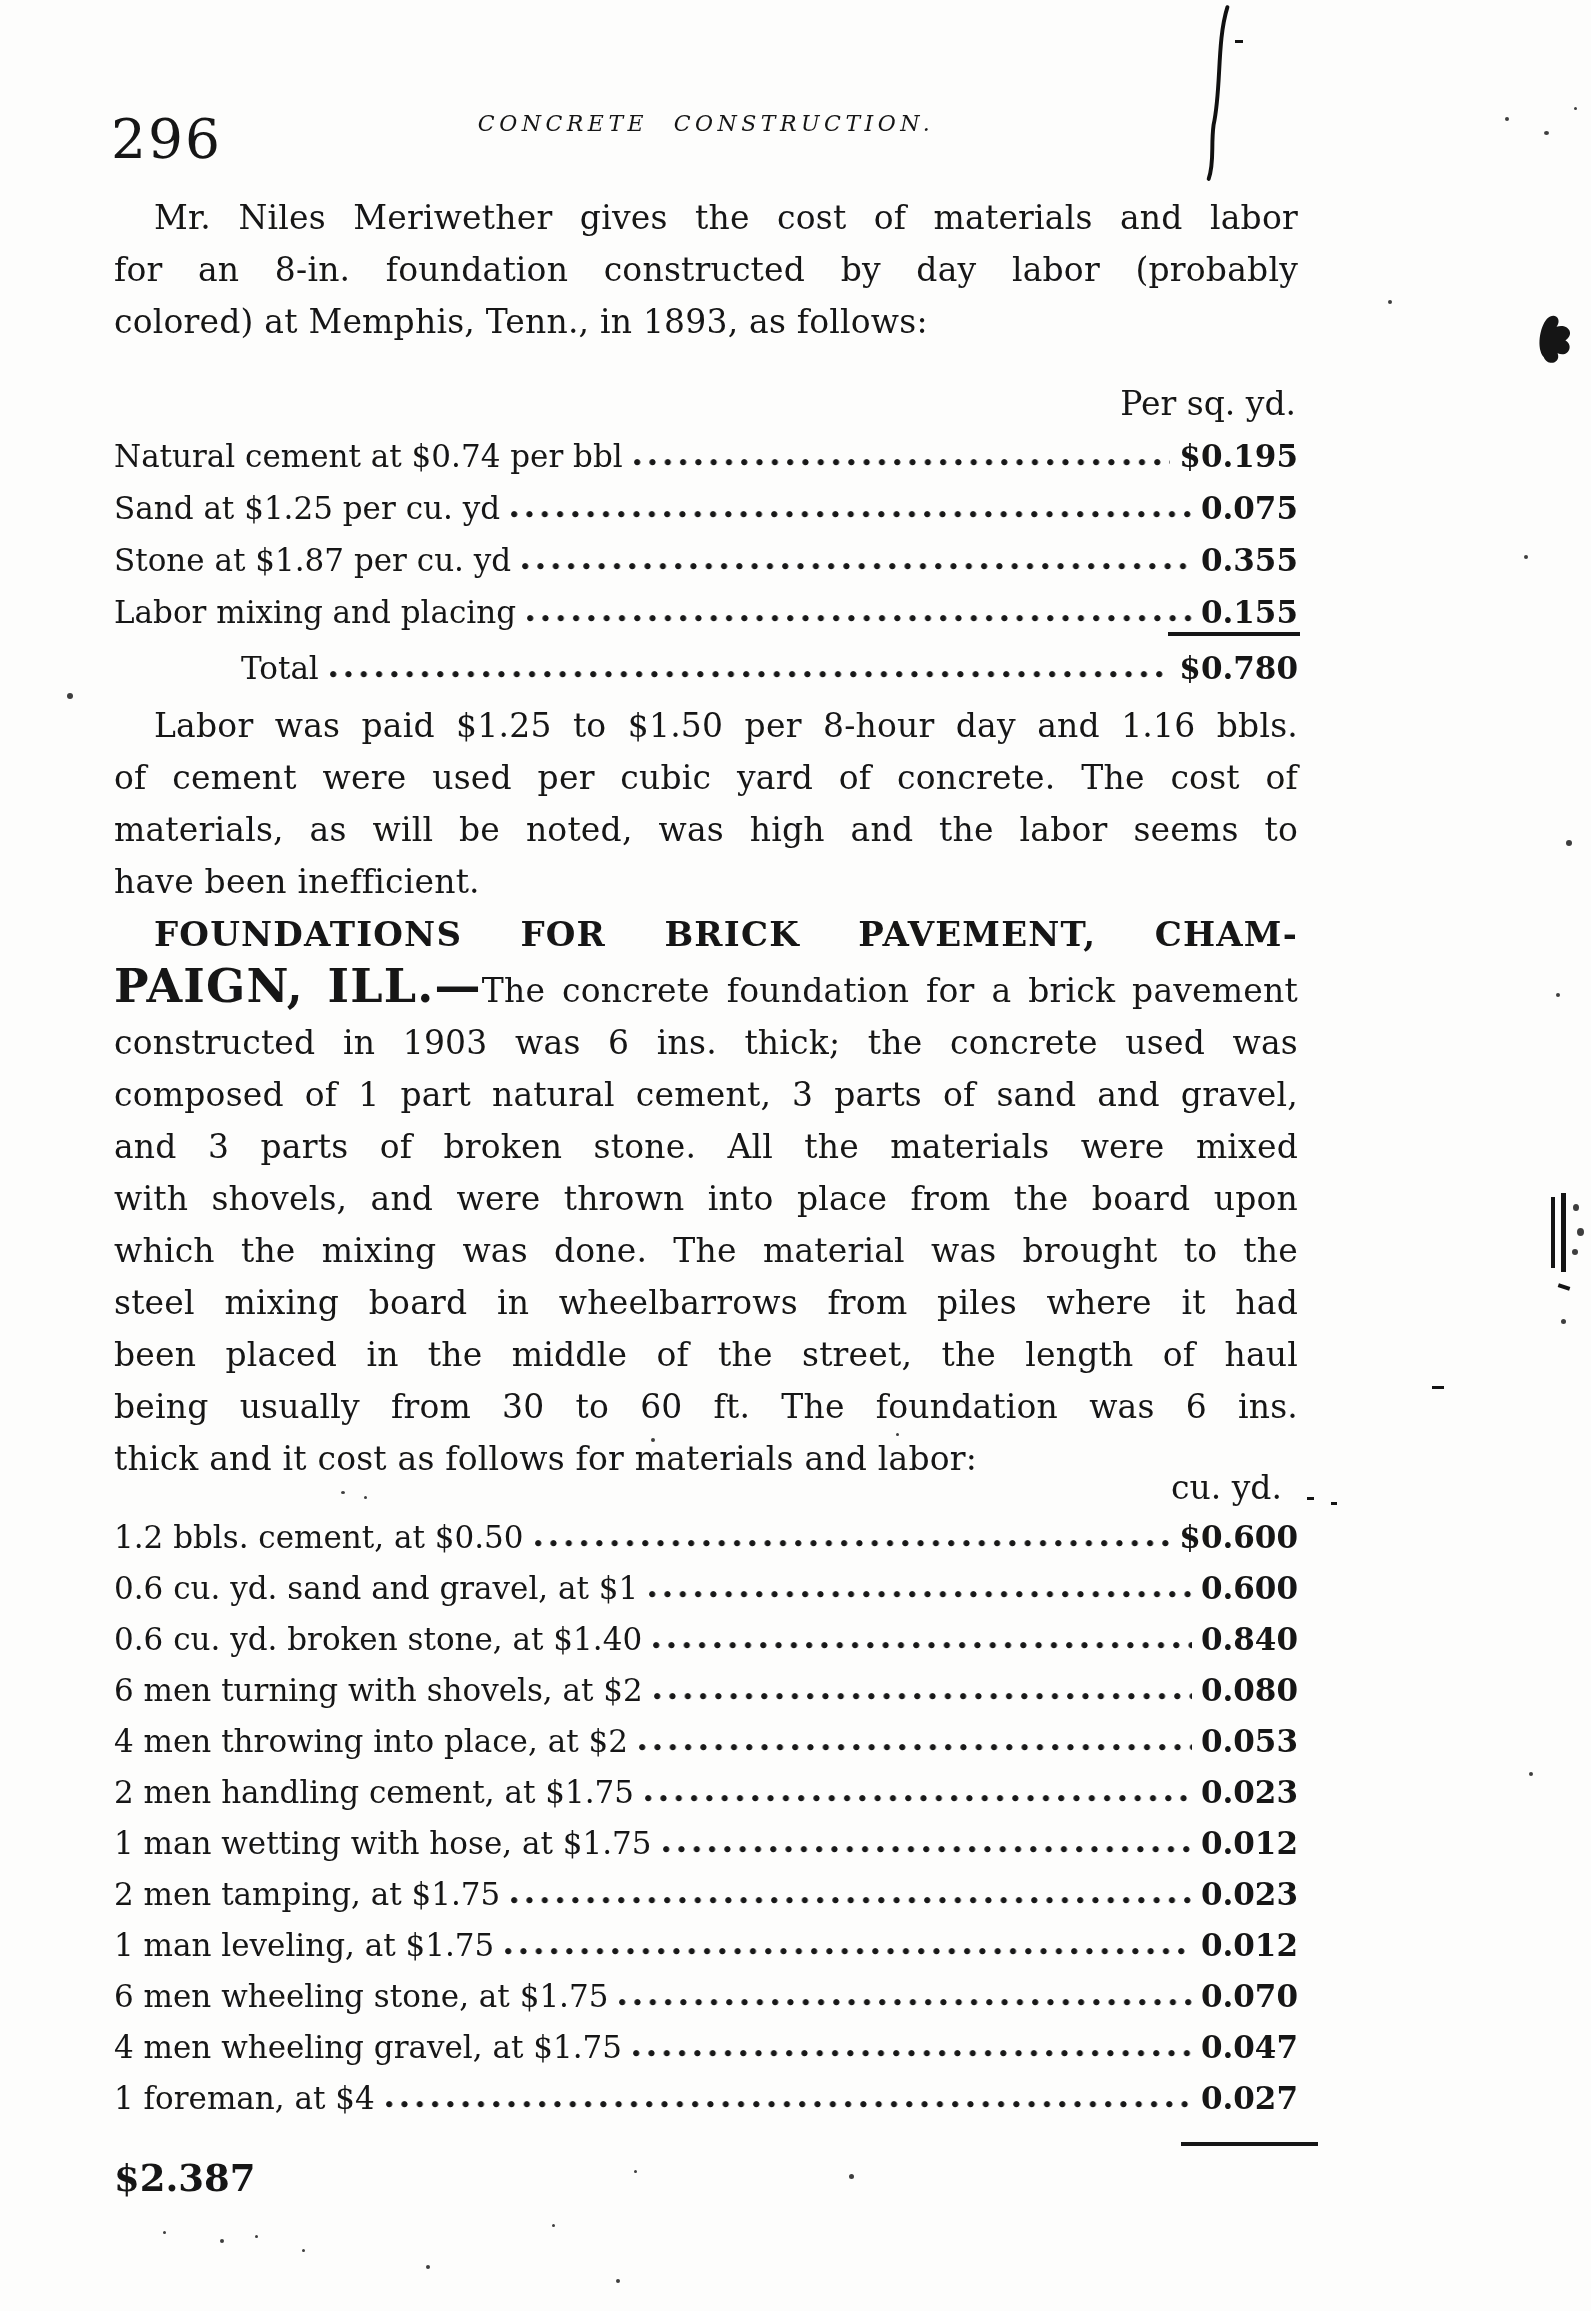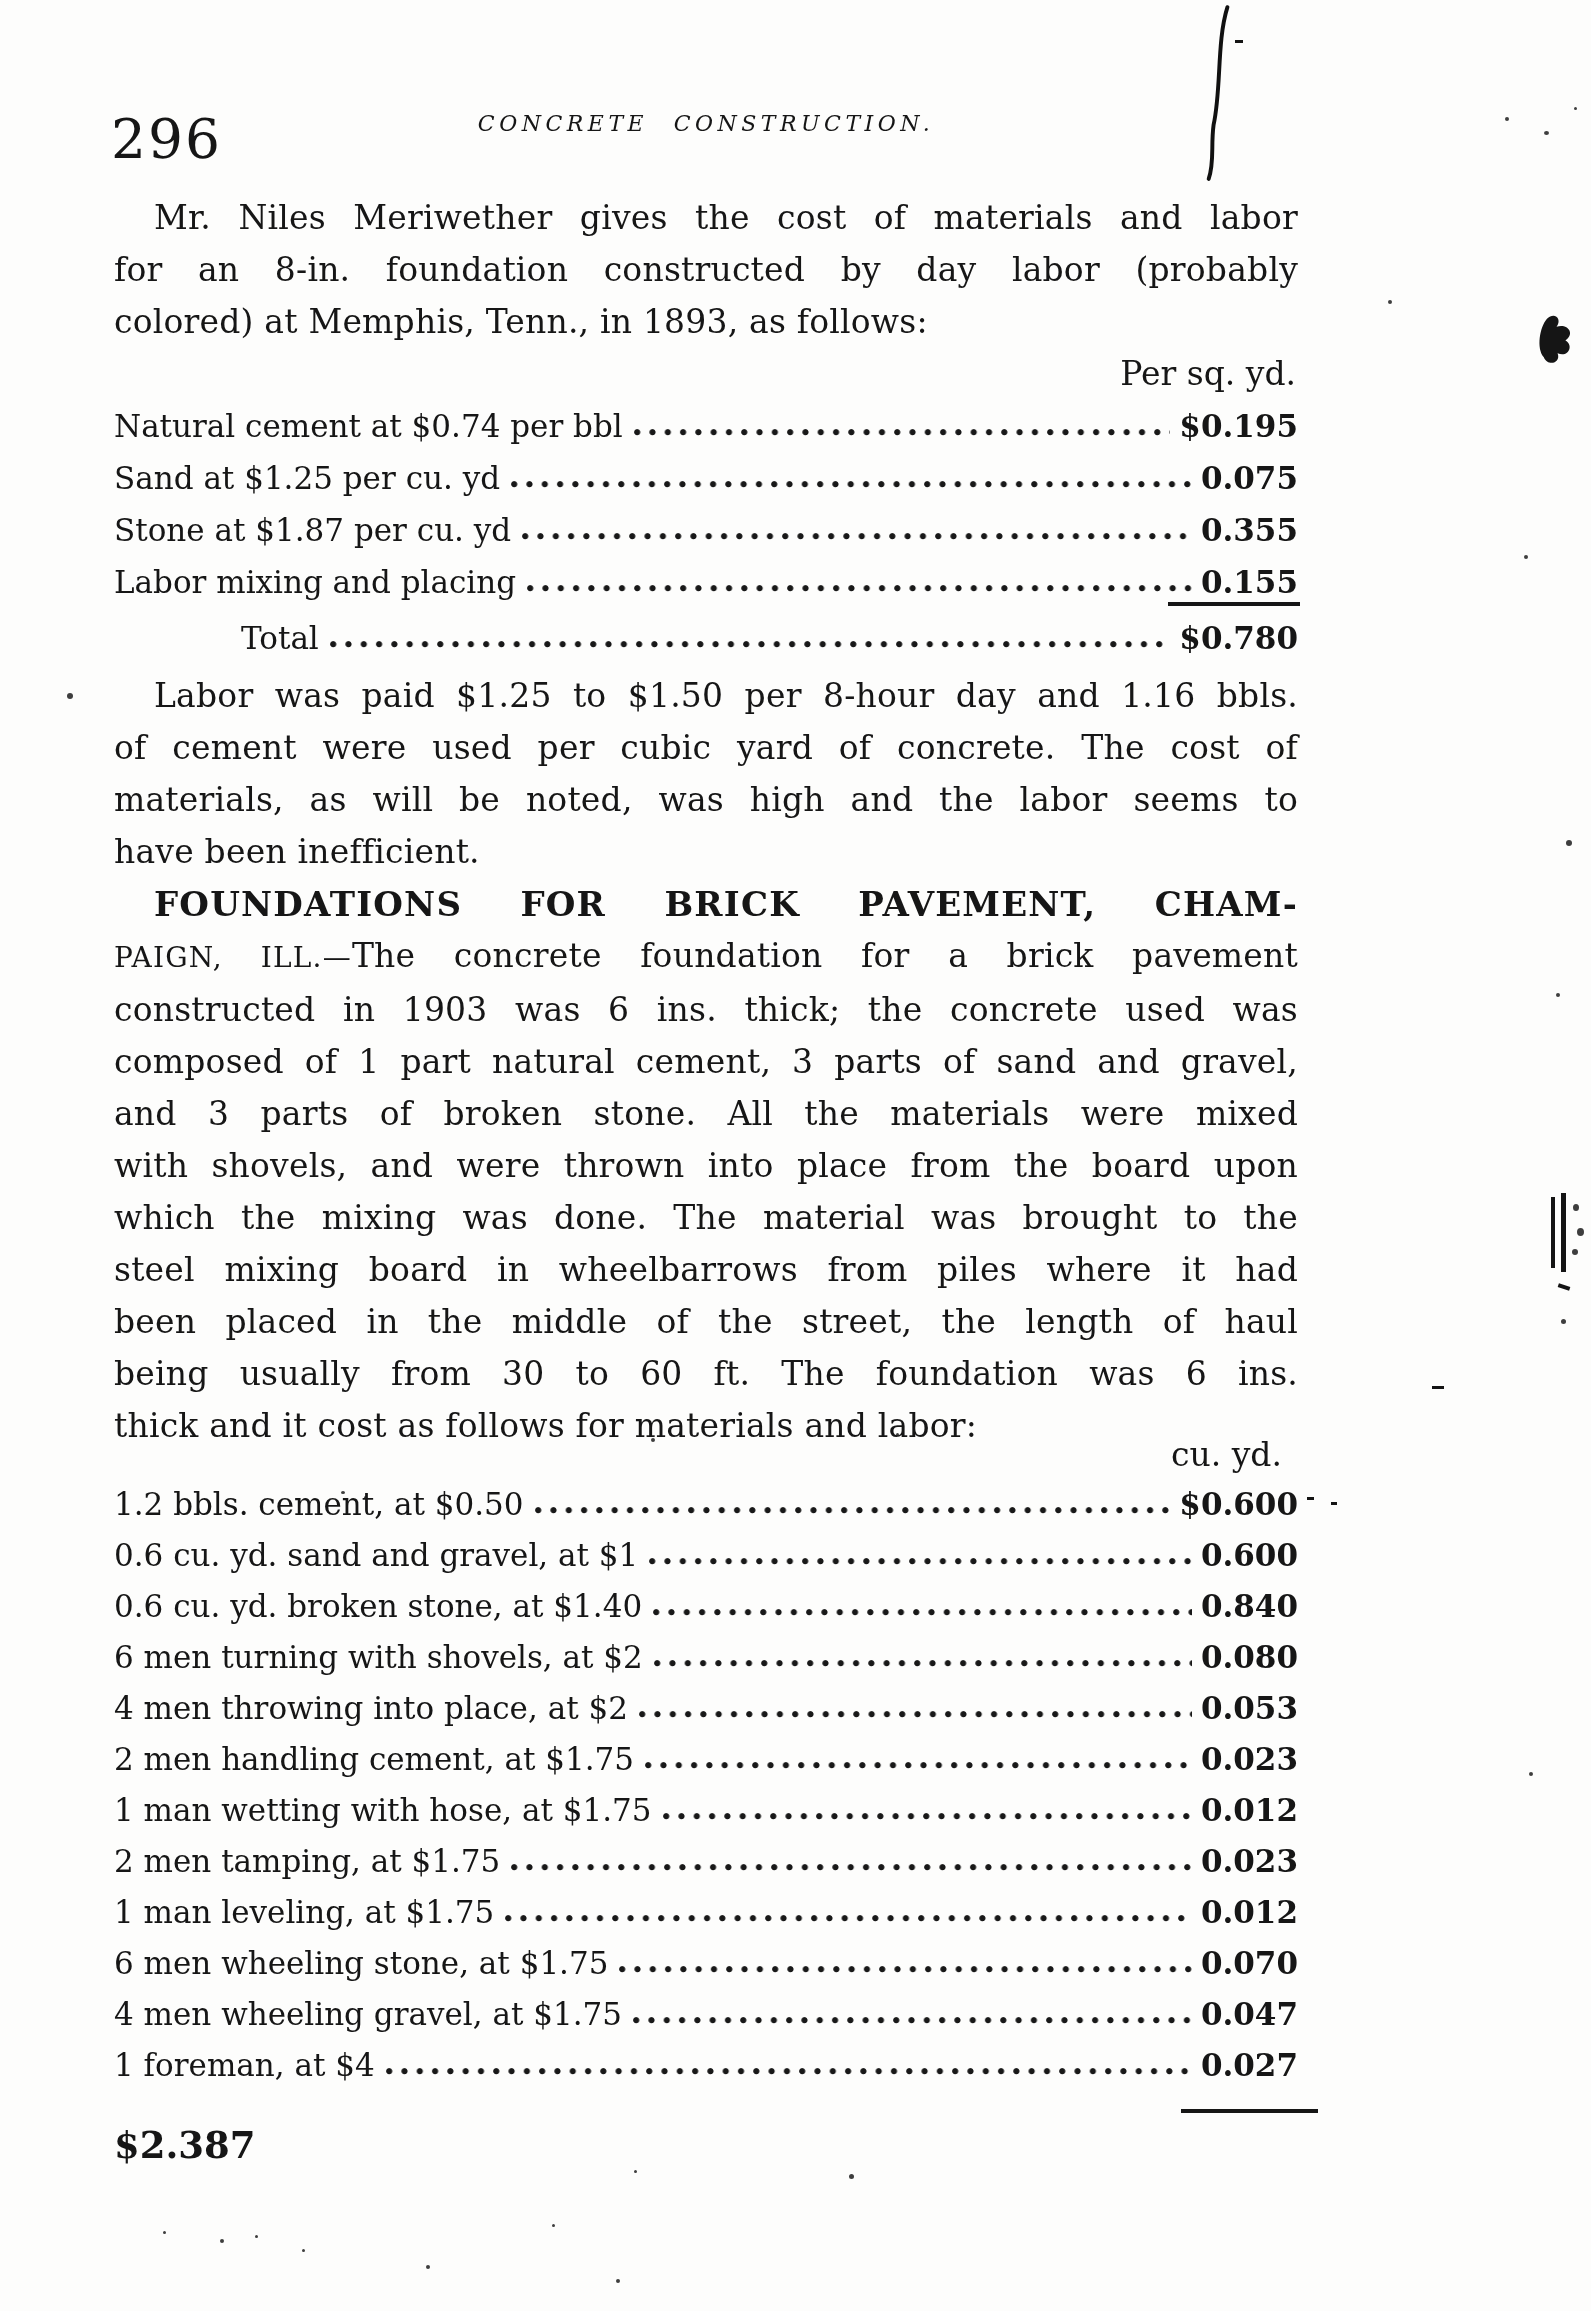--- a/index.html
+++ b/index.html
@@ -20,22 +20,22 @@
   .para { font-size:33px; line-height:52px; letter-spacing:0.2px; }
   .jline { text-align:justify; text-align-last:justify; white-space:normal; }
   .jlast { text-align-last:left; }
   .ind { text-indent:40px; }
   .p1 { margin-top:192px; }
   .p2 { margin-top:6px; }
   .hline {
     font-weight:bold; font-size:34px; letter-spacing:1.2px;
     text-indent:40px;
   }
-  .runin { font-weight:normal; font-size:28px; letter-spacing:1.2px; }
-  .unit-line { font-size:33px; line-height:52px; text-align:right; padding-right:2px; }
+  .runin { font-weight:bold; font-size:46px; letter-spacing:1.2px; }
+  .unit-line { font-size:33px; line-height:52px; text-align:right; padding-right:2px;margin-top:30px; }
   .unit2 { font-size:33px; line-height:49px; text-align:right; padding-right:16px; margin-top:-22px; }
   .cost-table { }
   .cost-row { display:flex; align-items:baseline; font-size:31px; line-height:52px; white-space:nowrap;text-align:center; }
   .t2 .cost-row { line-height:51px; }
   .cost-item { flex:0 0 auto; }
   .cost-value { flex:0 0 auto;font-weight:bold; }
   .leader {
     flex:1 1 auto; height:9px; margin:0 9px 0 11px;
     background-image:radial-gradient(circle at 3.2px 4.2px, #181818 2.6px, transparent 3.5px);
     background-size:15.3px 9px; background-repeat:repeat-x; background-position:0 bottom;

